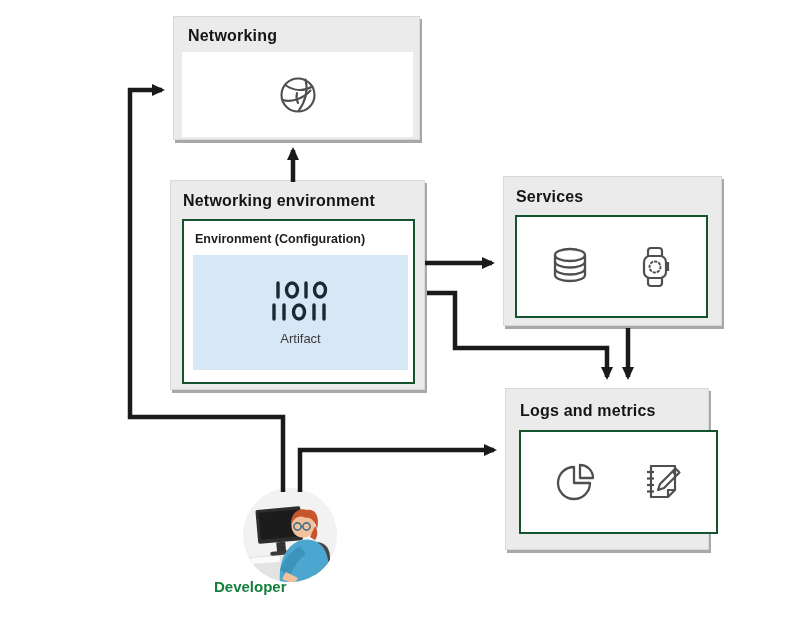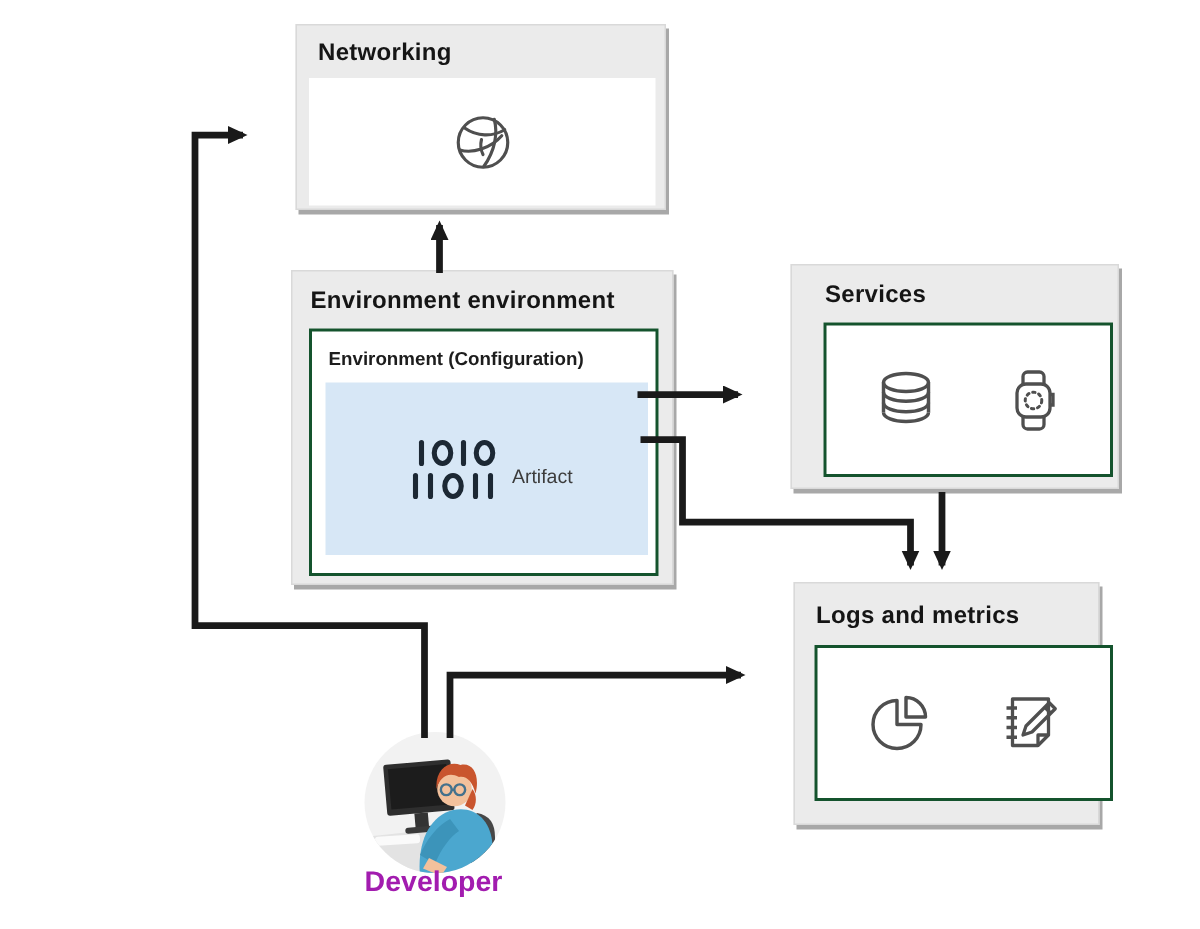--- a/index.html
+++ b/index.html
@@ -1,54 +1,54 @@
 <!DOCTYPE html>
 <html><head>
 <meta charset="utf-8">
 <style>
   html,body{margin:0;padding:0;background:#ffffff;}
   body{font-family:"Liberation Sans","DejaVu Sans",sans-serif;color:#151515;}
   .canvas{position:relative;width:800px;height:619px;background:#ffffff;overflow:hidden;}
 
   
   .gbox{position:absolute;background:#ebebeb;border:1px solid #d9d9d9;
-        box-shadow:2px 3px 0 #a8a8a8;box-sizing:border-box;z-index:2;margin-left:24px;}
+        box-shadow:2px 3px 0 #a8a8a8;box-sizing:border-box;z-index:2;}
   .gbox .title{font-weight:bold;font-size:16px;letter-spacing:.2px;color:#151515;}
   .inner{background:#ffffff;box-sizing:border-box;}
   .blue-border{border:2px solid #14532d;}
 
   .nw-box{left:173px;top:16px;width:247px;height:124px;padding:8px;}
   .nw-box .title{margin:2px 0 7px 6px;}
   .nw-inner{width:231px;height:85px;display:flex;align-items:center;justify-content:center;}
 
   .dev-box{left:170px;top:180px;width:255px;height:210px;padding:9px 11px;}
   .dev-box .title{margin:2px 0 9px 1px;}
   .env-inner{width:233px;height:165px;padding:9px 9px 9px 9px;}
   .env-label{font-size:12.5px;font-weight:bold;color:#1d1d1d;margin:2px 0 9px 2px;}
   .artifact-bg{background:#d7e7f6;width:215px;height:115px;margin:0 auto;
-               display:flex;flex-direction:row;align-items:center;justify-content:center;text-align:center;}
+               display:flex;flex-direction:column;align-items:center;justify-content:center;text-align:center;}
   .artifact-label{font-size:13px;color:#3c3c3c;margin-top:9px;}
 
-  .svc-box{left:503px;top:176px;width:219px;height:150px;padding:9px 21px;}
+  .svc-box{left:503px;top:176px;width:219px;height:150px;padding:9px 11px;}
   .svc-box .title{margin:2px 0 9px 1px;}
   .svc-inner{width:193px;height:103px;display:flex;align-items:center;justify-content:center;gap:44px;}
 
   .log-box{left:505px;top:388px;width:204px;height:162px;padding:9px 13px;}
   .log-box .title{margin:4px 0 10px 1px;}
   .log-inner{width:199px;height:104px;display:flex;align-items:center;justify-content:center;gap:38px;}
 
   .icon{display:block;}
 
   
   .wires{position:absolute;left:0;top:0;z-index:3;pointer-events:none;}
 
   
   .dev-figure{position:absolute;left:240px;top:484px;width:100px;height:100px;z-index:2;}
-  .dev-label{position:absolute;left:214px;top:578px;width:150px;text-align:center;
-             font-weight:bold;font-size:19px;color:#a21caf;z-index:2;}
+  .dev-label{position:absolute;left:214px;top:578px;width:150px;text-align:left;
+             font-weight:bold;font-size:15px;color:#15803d;z-index:2;}
 </style>
 </head>
 <body>
 
 <div class="canvas">
 
   <svg class="wires" width="800" height="619" viewBox="0 0 800 619">
     <defs>
       <marker id="arr" markerUnits="userSpaceOnUse" markerWidth="15" markerHeight="13" refX="10" refY="6" orient="auto">
         <path d="M0,0 L13,6 L0,12 Z" fill="#1a1a1a"></path>
@@ -71,21 +71,21 @@
         <circle cx="23" cy="23" r="16.5"></circle>
         <path d="M11,13.5 C19,19 29,19.5 37.5,14.5"></path>
         <path d="M30.5,7.5 C33,17 31,28.5 23.5,39"></path>
         <path d="M7.5,28 C16,30.5 28,27 35.5,18.5"></path>
         <path d="M22,21 C21,25 21.5,28 23,31"></path>
       </svg>
     </div>
   </div>
 
   <div class="gbox dev-box">
-    <div class="title">Environment environment</div>
+    <div class="title">Networking environment</div>
     <div class="inner blue-border env-inner">
       <div class="env-label">Environment (Configuration)</div>
       <div class="artifact-bg">
         <svg class="icon" width="74" height="42" viewBox="0 0 74 42" fill="none" stroke="#1c2834" stroke-width="3.4" stroke-linecap="round">
 
           <path d="M14,3 V17"></path>
           <ellipse cx="28" cy="10" rx="5.5" ry="7"></ellipse>
           <path d="M42,3 V17"></path>
           <ellipse cx="56" cy="10" rx="5.5" ry="7"></ellipse>
 

